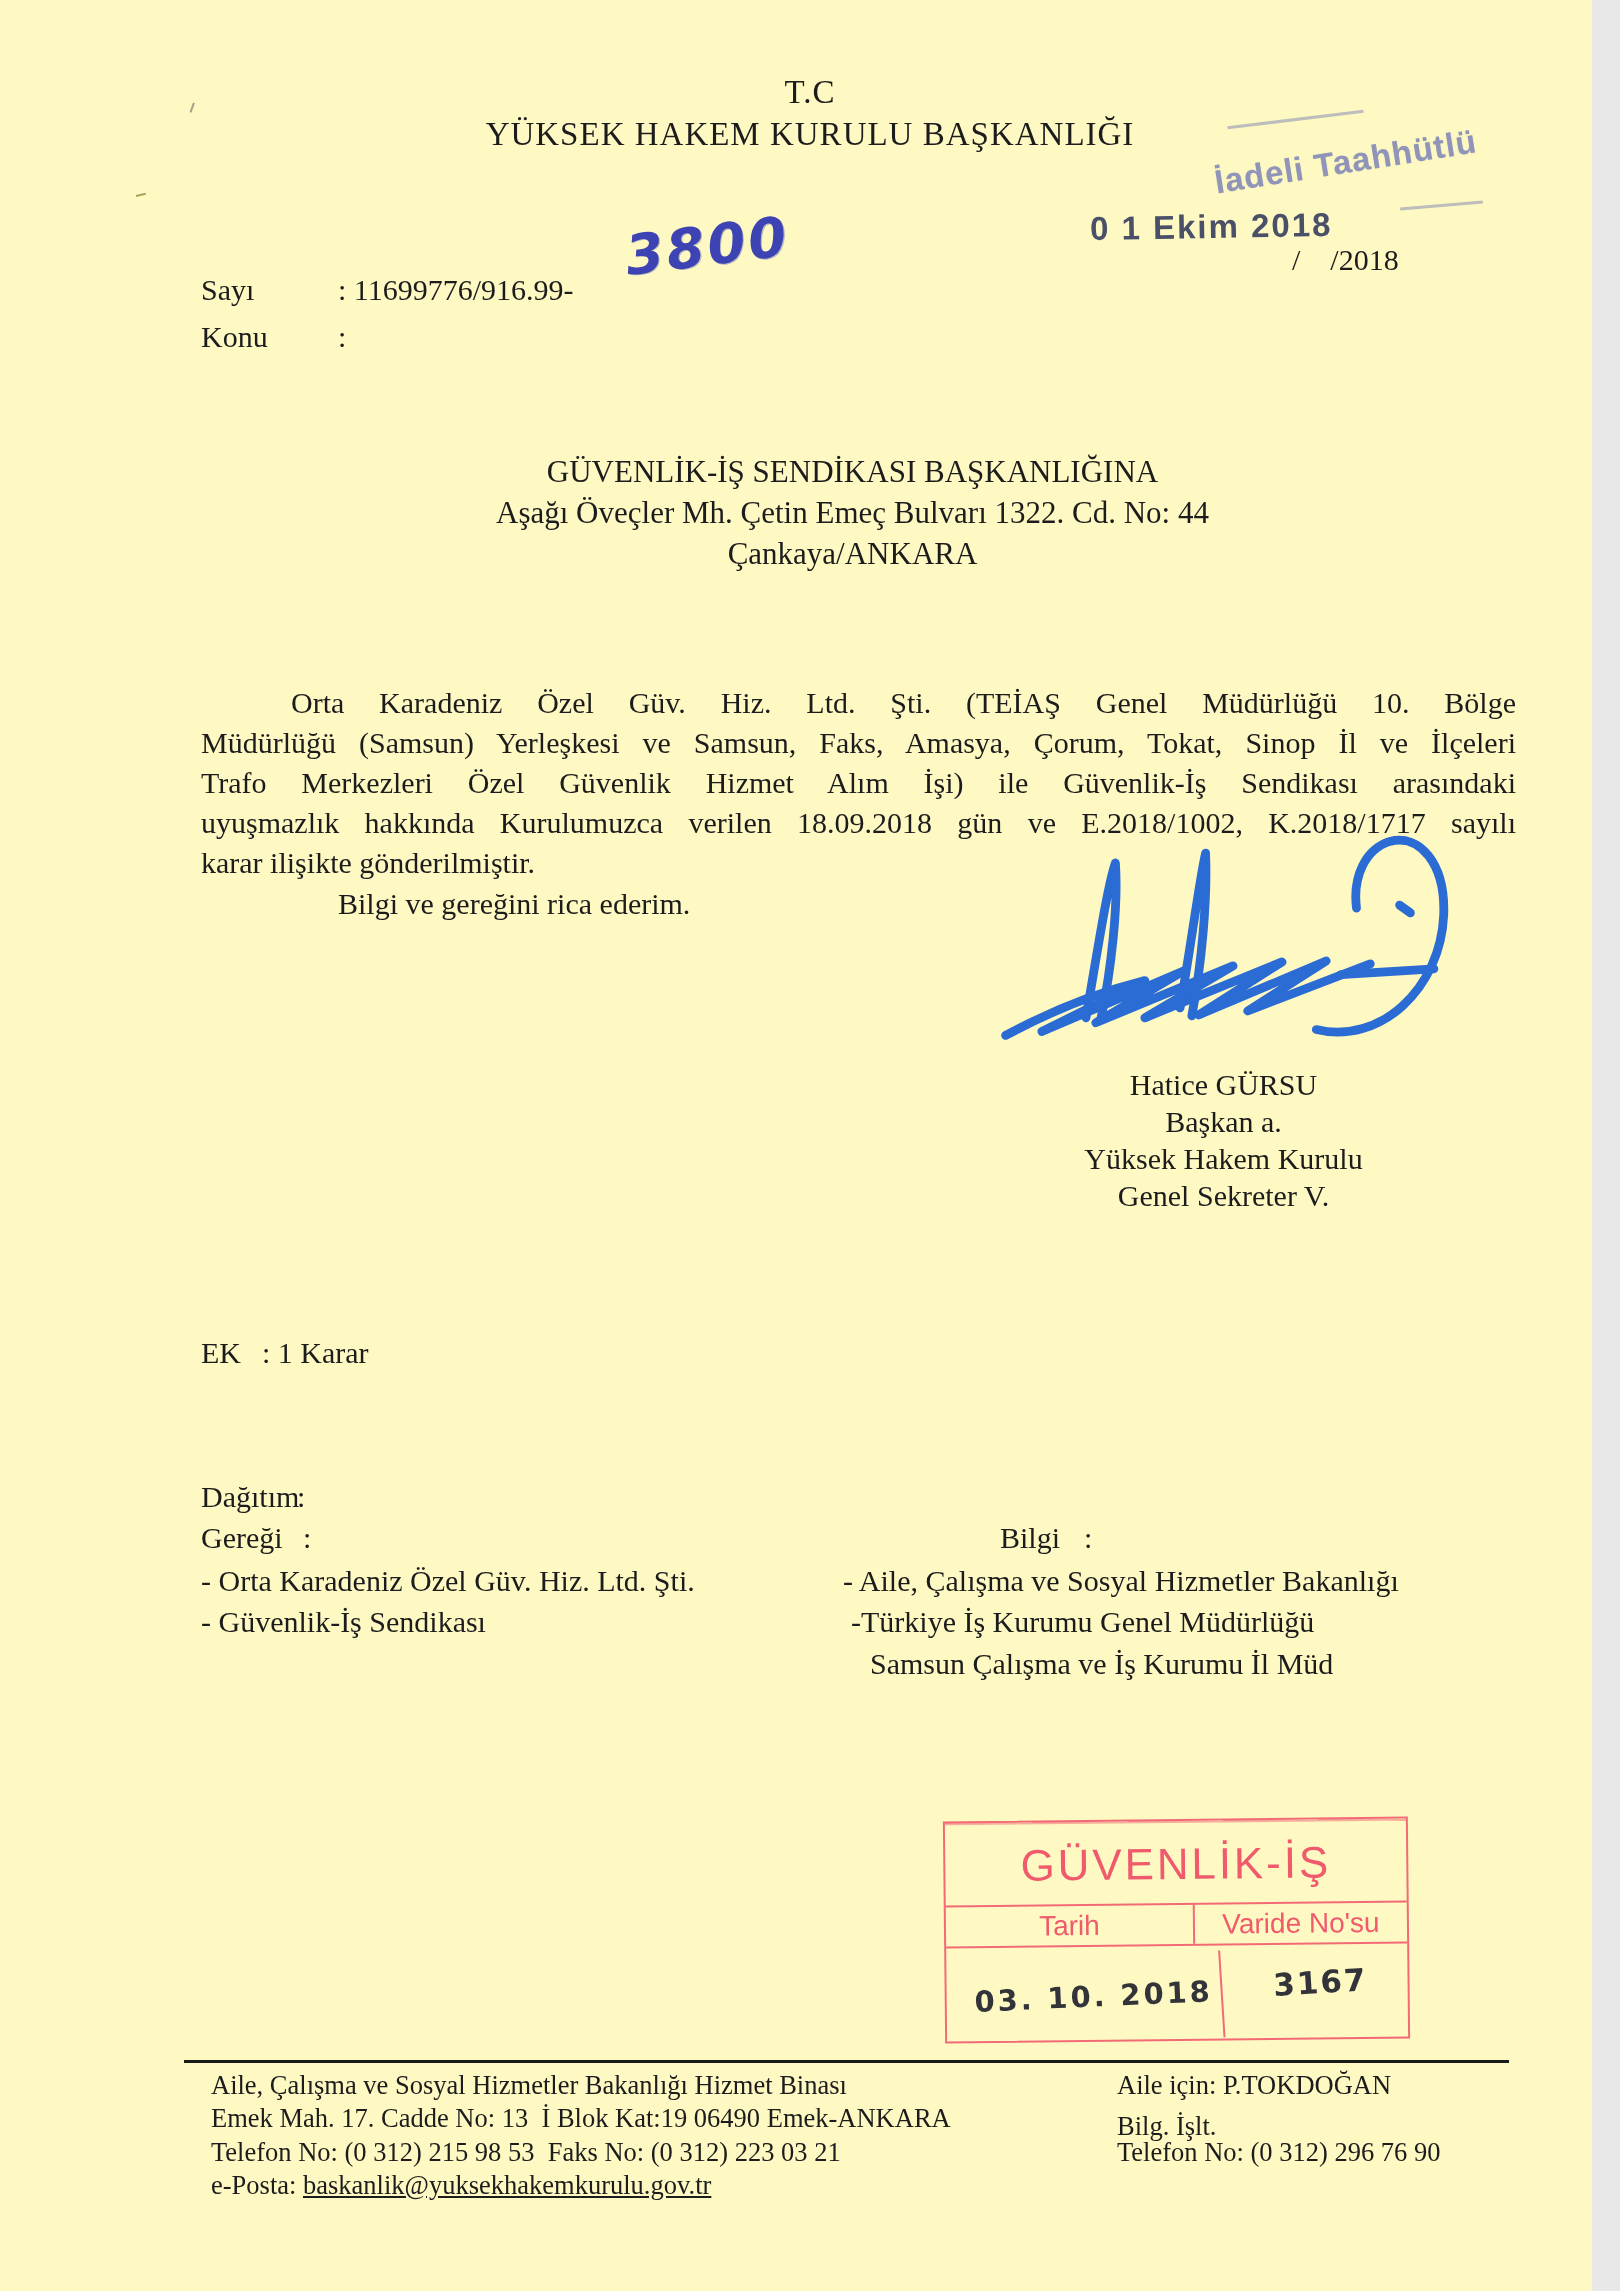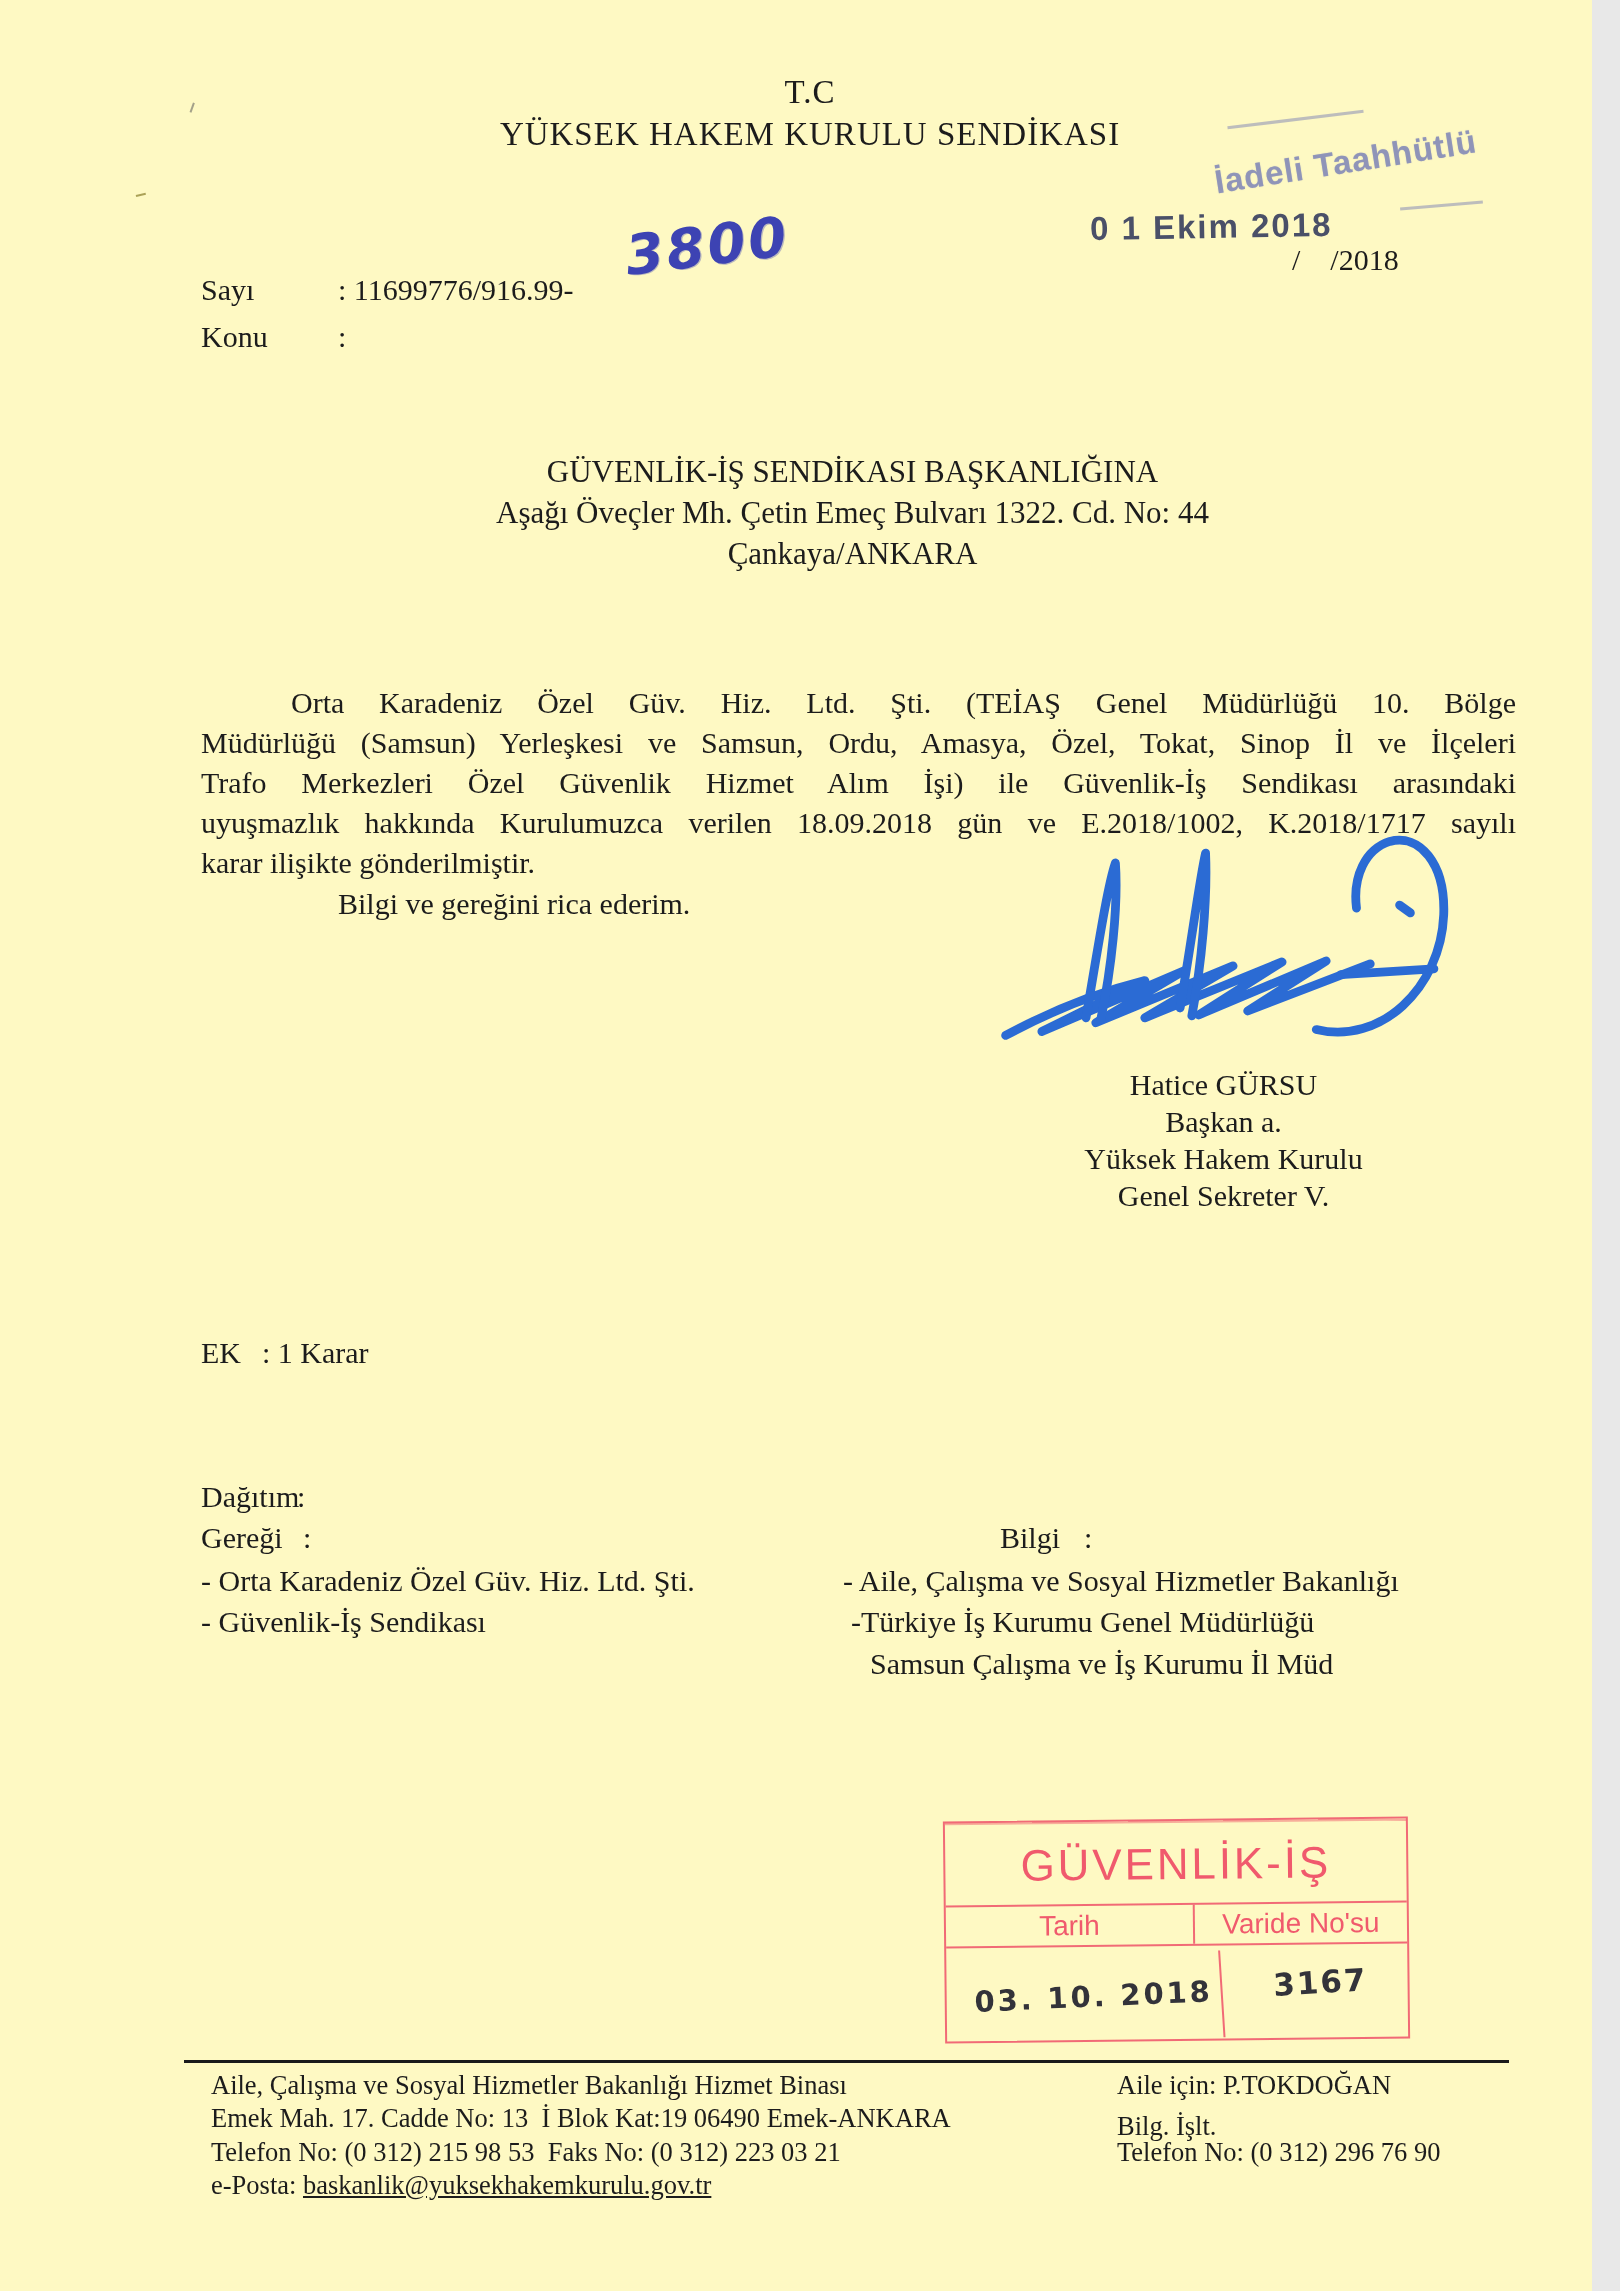--- a/index.html
+++ b/index.html
@@ -127,21 +127,21 @@
 </style>
 </head>
 <body>
 
 <div id="page">
 
   <div class="abs artifact" id="art1"></div>
   <div class="abs artifact" id="art2"></div>
 
   <div class="abs hdr center" id="hdr1">T.C</div>
-  <div class="abs hdr center" id="hdr2">YÜKSEK HAKEM KURULU SENDİKASI</div>
+  <div class="abs hdr center" id="hdr2">YÜKSEK HAKEM KURULU BAŞKANLIĞI</div>
 
   <div class="abs iadeli-dash" id="iadeli-dash-top"></div>
   <div class="abs" id="iadeli">İadeli Taahhütlü</div>
   <div class="abs iadeli-dash" id="iadeli-dash-bot"></div>
 
   <div class="abs" id="datestamp">0 1 Ekim 2018</div>
   <div class="abs pre" id="dateslash">/    /2018</div>
 
   <div class="abs refrow" id="sayi-row">
     <span class="lbl">Sayı</span>
@@ -154,21 +154,21 @@
   </div>
 
   <div class="abs center" id="recipient">
     <div>GÜVENLİK-İŞ SENDİKASI BAŞKANLIĞINA</div>
     <div>Aşağı Öveçler Mh. Çetin Emeç Bulvarı 1322. Cd. No: 44</div>
     <div>Çankaya/ANKARA</div>
   </div>
 
   <div class="abs" id="body-par">
     <div class="bline first">Orta Karadeniz Özel Güv. Hiz. Ltd. Şti. (TEİAŞ Genel Müdürlüğü 10. Bölge</div>
-    <div class="bline">Müdürlüğü (Samsun) Yerleşkesi ve Samsun, Ordu, Amasya, Özel, Tokat, Sinop İl ve İlçeleri</div>
+    <div class="bline">Müdürlüğü (Samsun) Yerleşkesi ve Samsun, Faks, Amasya, Çorum, Tokat, Sinop İl ve İlçeleri</div>
     <div class="bline">Trafo Merkezleri Özel Güvenlik Hizmet Alım İşi) ile Güvenlik-İş Sendikası arasındaki</div>
     <div class="bline">uyuşmazlık hakkında Kurulumuzca verilen 18.09.2018 gün ve E.2018/1002, K.2018/1717 sayılı</div>
     <div class="bline last">karar ilişikte gönderilmiştir.</div>
   </div>
   <div class="abs" id="closing">Bilgi ve gereğini rica ederim.</div>
 
   <svg class="abs" id="sig-svg" width="490" height="245" viewBox="0 0 500 250">
     <g fill="none" stroke="#2b6bd4" stroke-width="9" stroke-linecap="round" stroke-linejoin="round">
       <path d="M18,228 C70,200 120,182 160,172 L55,224 L200,162 L110,215 L250,157 L160,210 L300,153 L215,207 L345,152 L265,203 L390,155"></path>
       <path d="M100,210 C112,140 122,75 130,52 C133,95 126,160 115,212"></path>

